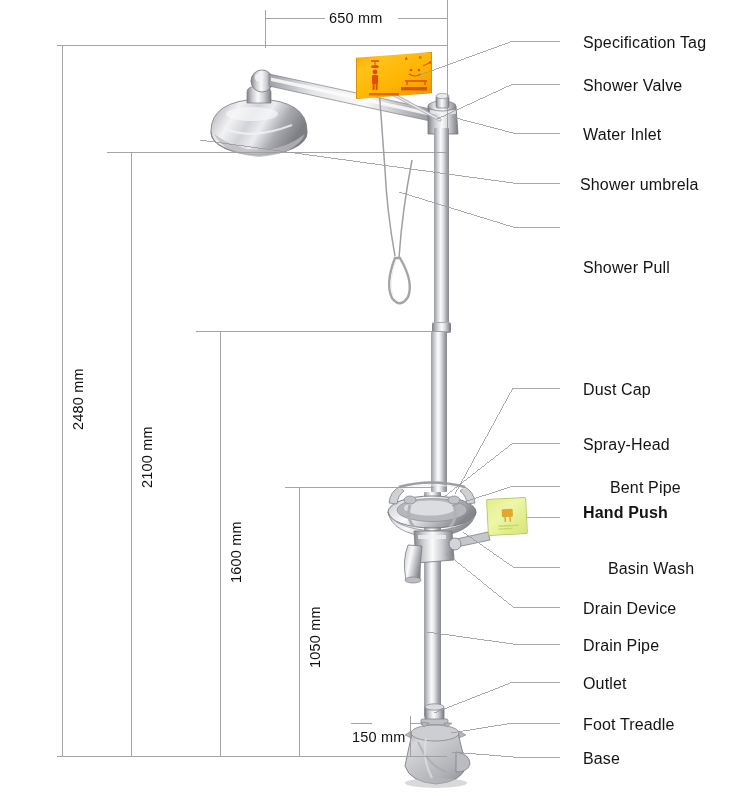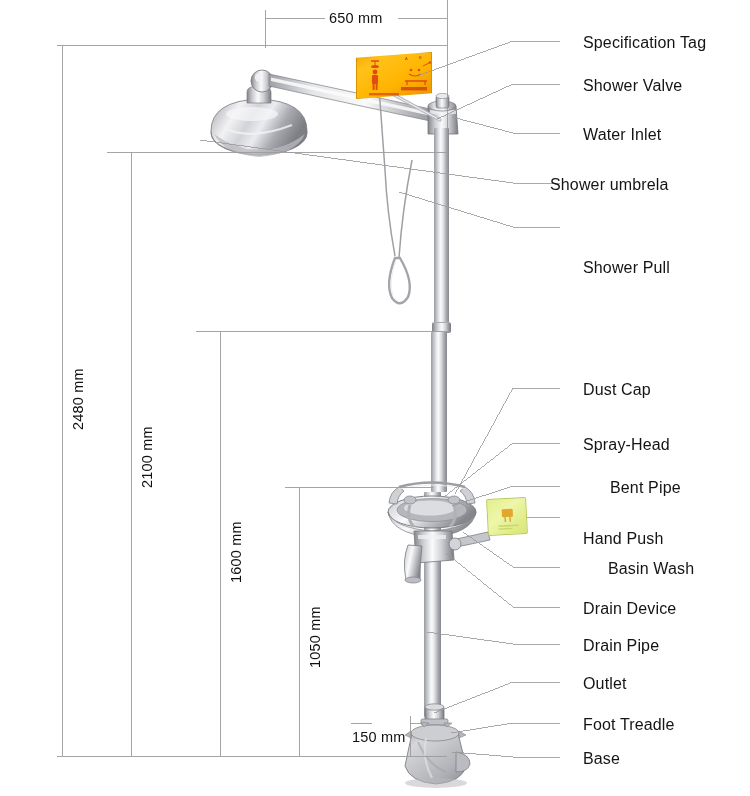--- a/index.html
+++ b/index.html
@@ -326,27 +326,27 @@
 
   <div class="dimtext vert" style="left:228px; top:583px;">1600 mm</div>
 
   <div class="dimtext vert" style="left:307px; top:668px;">1050 mm</div>
 
   <div class="dimtext" style="left:352px; top:729px;">150 mm</div>
 
   <div class="calloutlabel" style="left:583px; top:34px;">Specification Tag</div>
   <div class="calloutlabel" style="left:583px; top:77px;">Shower Valve</div>
   <div class="calloutlabel" style="left:583px; top:126px;">Water Inlet</div>
-  <div class="calloutlabel" style="left:550px; top:176px;">Shower umbrela</div>
+  <div class="calloutlabel" style="left:580px; top:176px;">Shower umbrela</div>
   <div class="calloutlabel" style="left:583px; top:220px;margin-top:39px;">Shower Pull</div>
 
   <div class="calloutlabel" style="left:583px; top:381px;">Dust Cap</div>
   <div class="calloutlabel" style="left:583px; top:436px;">Spray-Head</div>
   <div class="calloutlabel" style="left:610px; top:479px;">Bent Pipe</div>
-  <div class="calloutlabel" style="left:583px; top:530px;">Hand Push</div>
+  <div class="calloutlabel" style="left:583px; top:504px;font-weight:bold;">Hand Push</div>
   <div class="calloutlabel" style="left:583px; top:560px;margin-left:25px;">Basin Wash</div>
   <div class="calloutlabel" style="left:583px; top:600px;">Drain Device</div>
   <div class="calloutlabel" style="left:583px; top:637px;">Drain Pipe</div>
   <div class="calloutlabel" style="left:583px; top:675px;">Outlet</div>
   <div class="calloutlabel" style="left:583px; top:716px;">Foot Treadle</div>
   <div class="calloutlabel" style="left:583px; top:750px;">Base</div>
 
 </div>
 
 </body></html>

